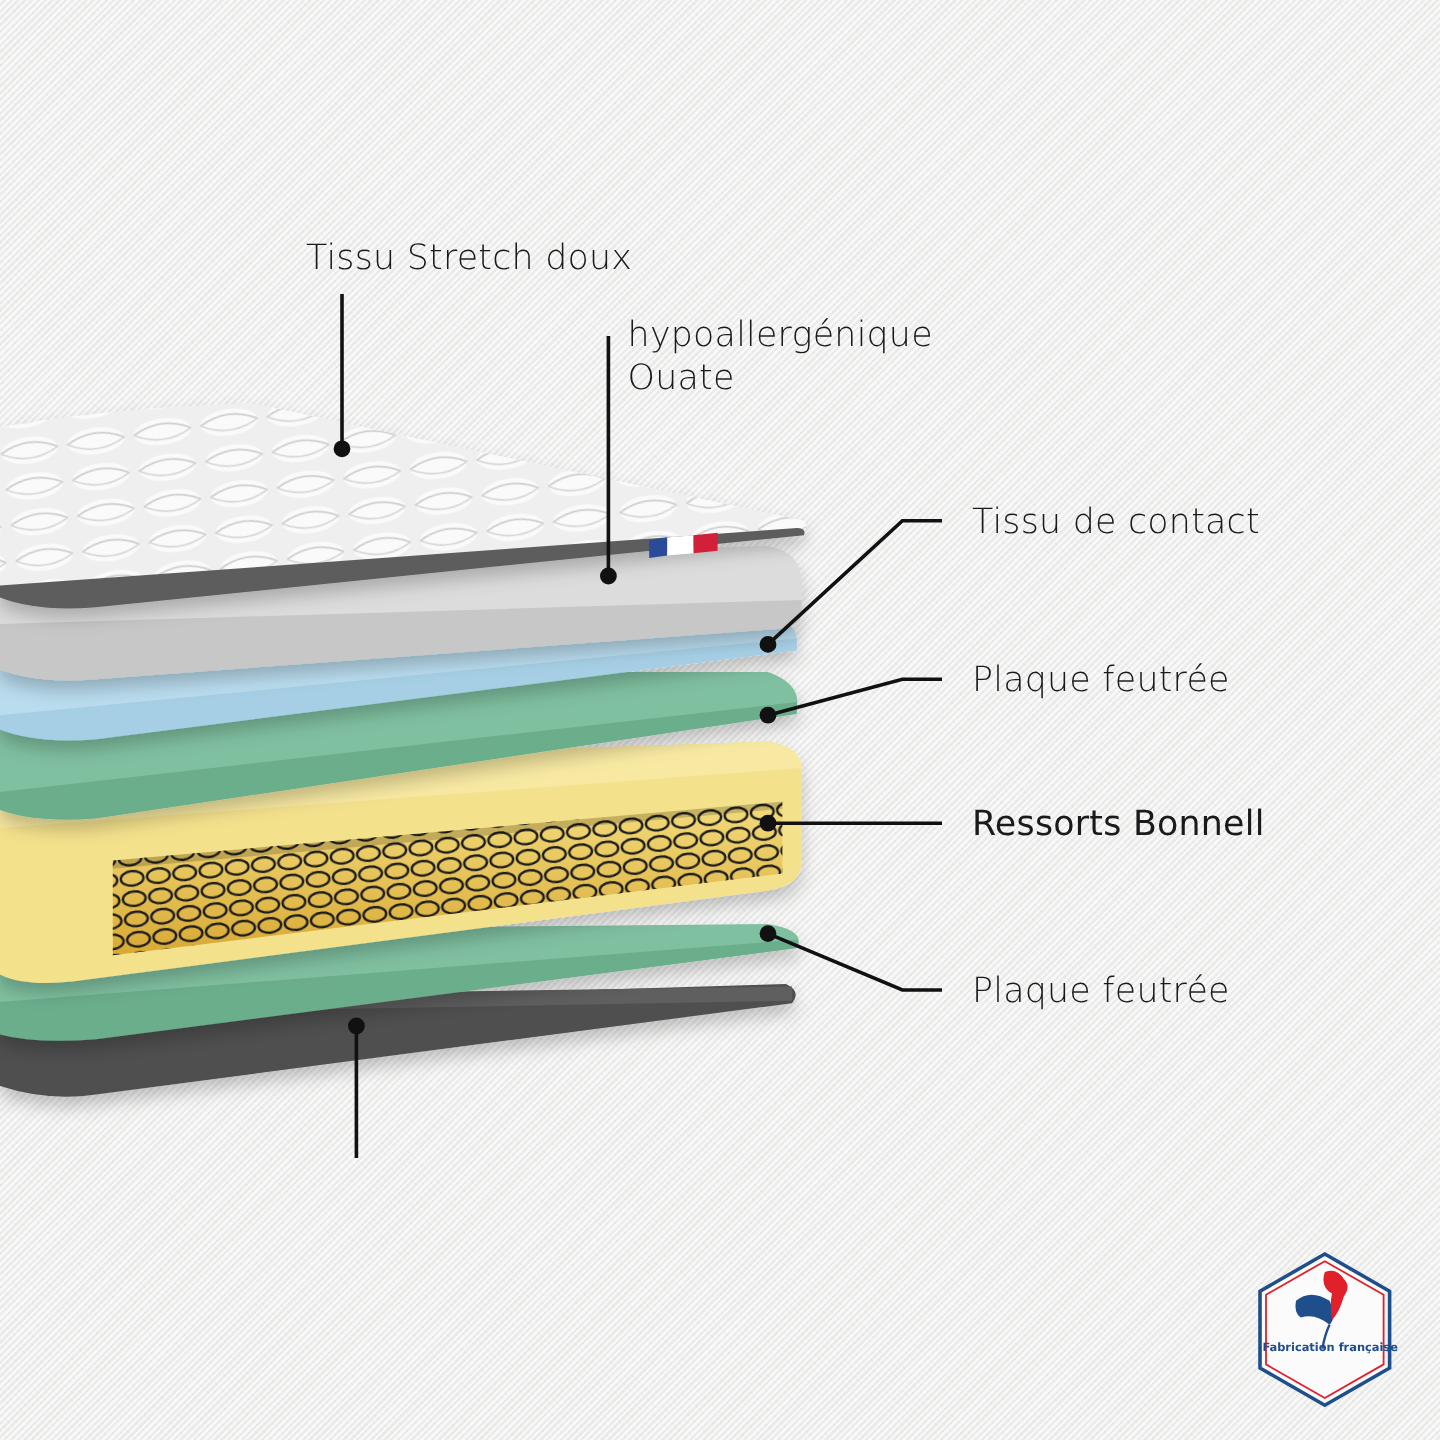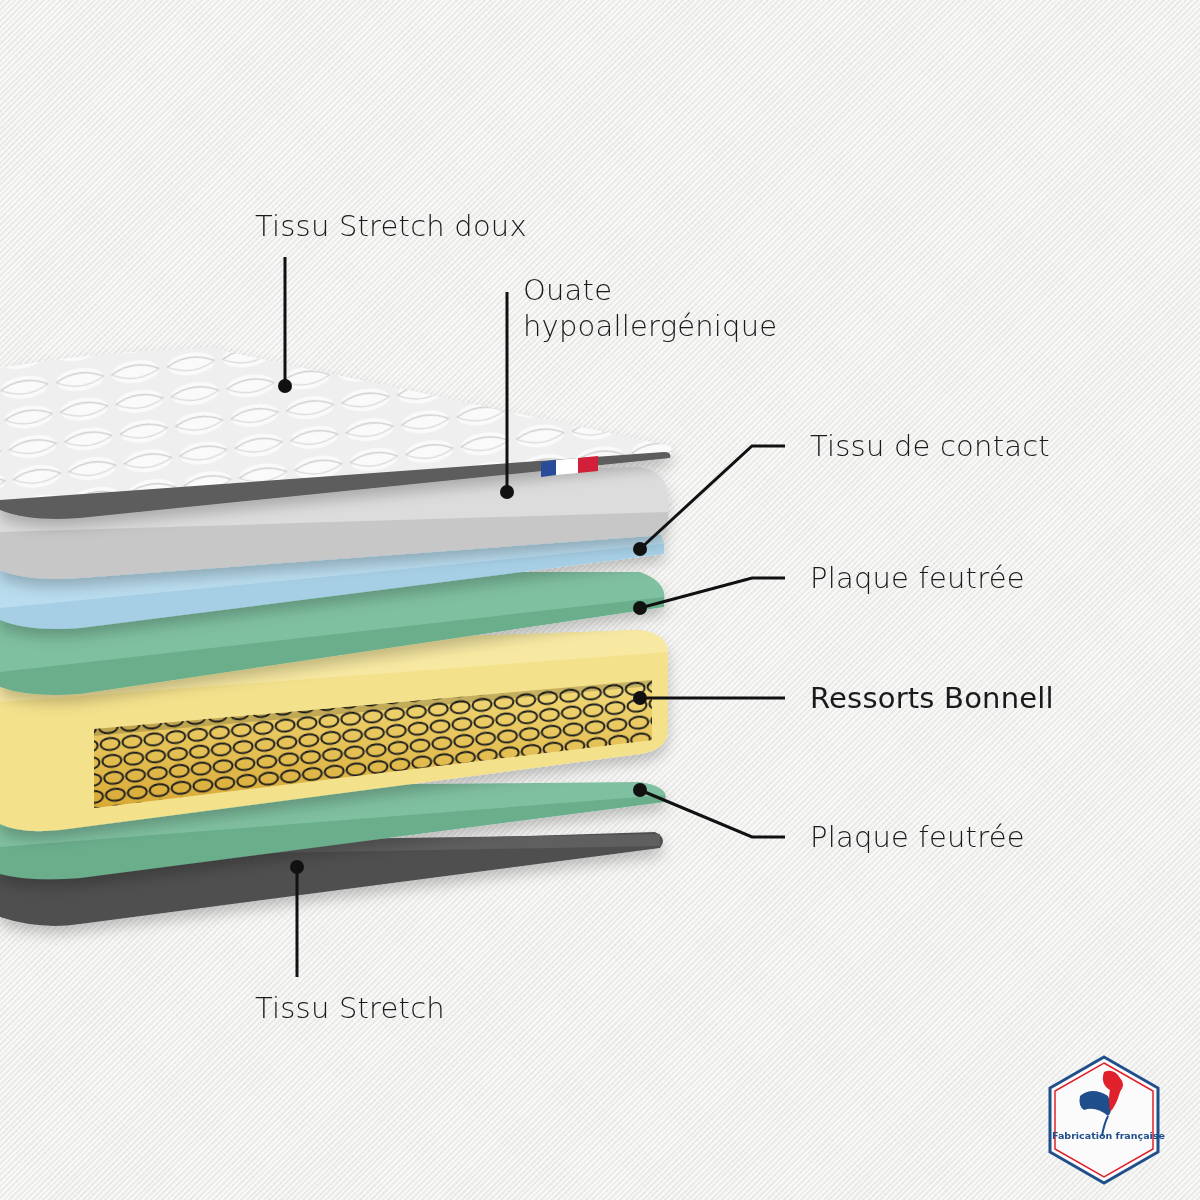--- a/index.html
+++ b/index.html
@@ -4,21 +4,21 @@
 <style>
   html, body { margin: 0; padding: 0; }
   body {
     width: 1200px; height: 1200px; overflow: hidden; position: relative;
     background: #f1f1f0;
     background-image:
       repeating-linear-gradient(135deg, rgba(255,255,255,0.55) 0 2px, rgba(0,0,0,0.025) 2px 4px),
       repeating-linear-gradient(45deg, rgba(0,0,0,0.02) 0 1px, transparent 1px 5px);
     font-family: "DejaVu Sans", sans-serif;
   }
-  #stage { position: absolute; left: 0; top: 12px; width: 1200px; height: 861px; }
+  #stage { position: absolute; left: 0; top: 0; width: 1200px; height: 861px; }
   .label {
     position: absolute; color: #1a1a1a; font-size: 29px; line-height: 36px;
     font-weight: 300; letter-spacing: 0.2px; white-space: nowrap;
   }
   .label.bold { font-weight: 400; }
   .label .line { display: block; }
   .badge-text {
     position: absolute; left: 1052px; top: 1118px; width: 104px; text-align: left;
     font-size: 9.5px; font-weight: 700; color: #1f4e8c; white-space: nowrap;
   }
@@ -117,30 +117,29 @@
         <path d="M1080 1084 Q1092 1074 1108 1084 Q1114 1098 1108 1104 Q1096 1094 1084 1098 Q1078 1094 1080 1084 Z" fill="#1f4e8c"></path>
         <path d="M1108 1104 Q1104 1112 1102 1124" stroke="#1f4e8c" stroke-width="2" fill="none"></path>
         <path d="M1104 1060 Q1114 1056 1120 1066 Q1126 1072 1120 1080 Q1116 1094 1110 1100 Q1108 1086 1110 1078 Q1100 1072 1104 1060 Z" fill="#e0202a"></path>
       </g>
     </g>
   </svg>
 
   <div class="label" style="left:255px; top:196px;">Tissu Stretch doux</div>
 
   <div class="label" style="left:523px; top:260px;">
+    <span class="line">hypoallergénique</span>
     <span class="line">Ouate</span>
-    <span class="line">hypoallergénique</span>
   </div>
 
   <div class="label" style="left:810px; top:416px;">Tissu de contact</div>
 
   <div class="label" style="left:810px; top:548px;">Plaque feutrée</div>
 
   <div class="label bold" style="left:810px; top:668px;">Ressorts Bonnell</div>
 
   <div class="label" style="left:810px; top:807px;">Plaque feutrée</div>
 
   <div class="label" style="left:255px; top:978px;">
-    <span class="line">Tissu Stretch</span>
   </div>
 
   <div class="badge-text">Fabrication française</div>
 </div>
 
 </body></html>

